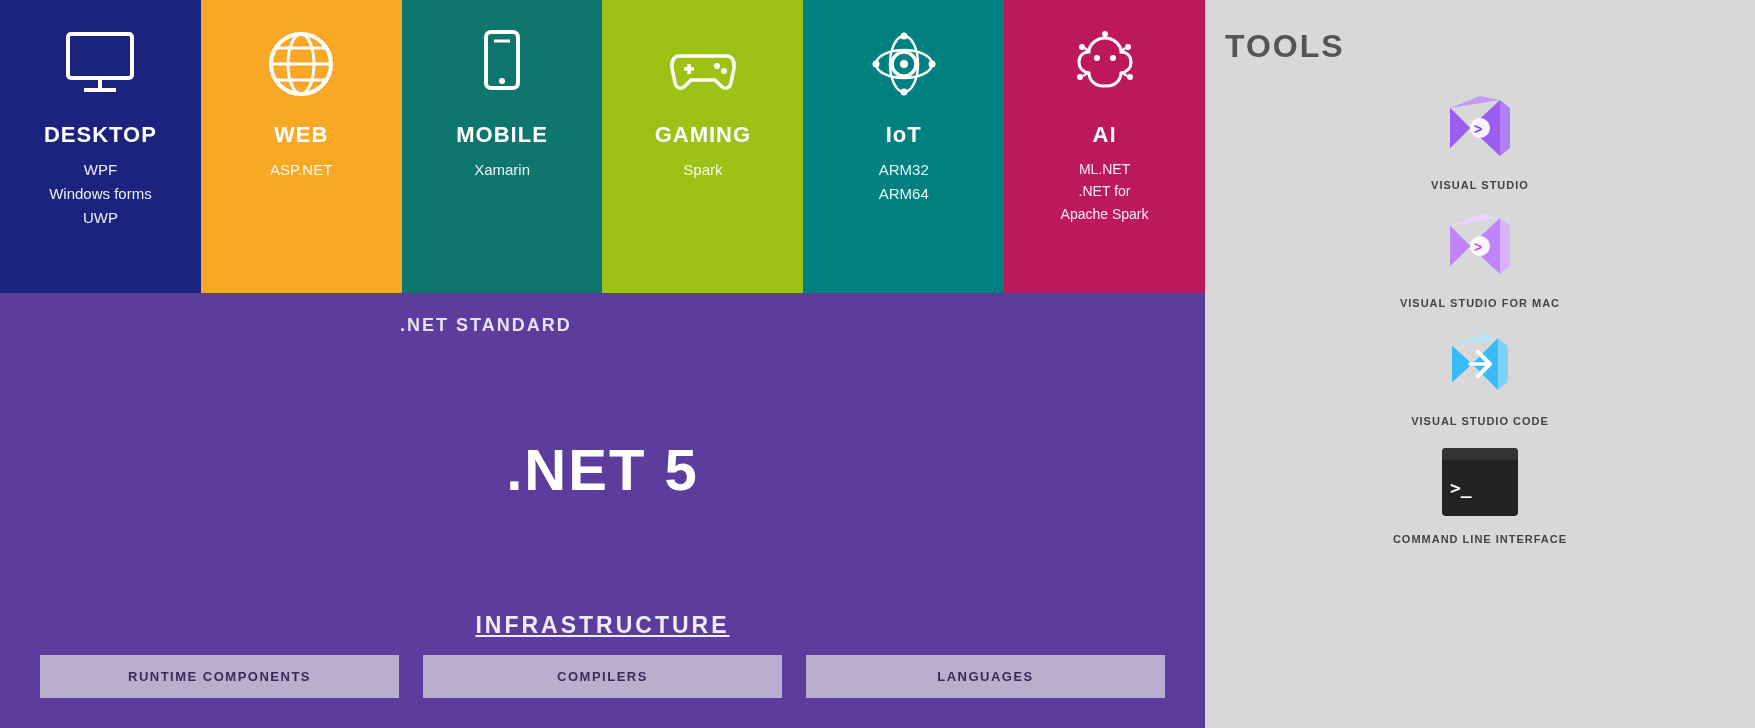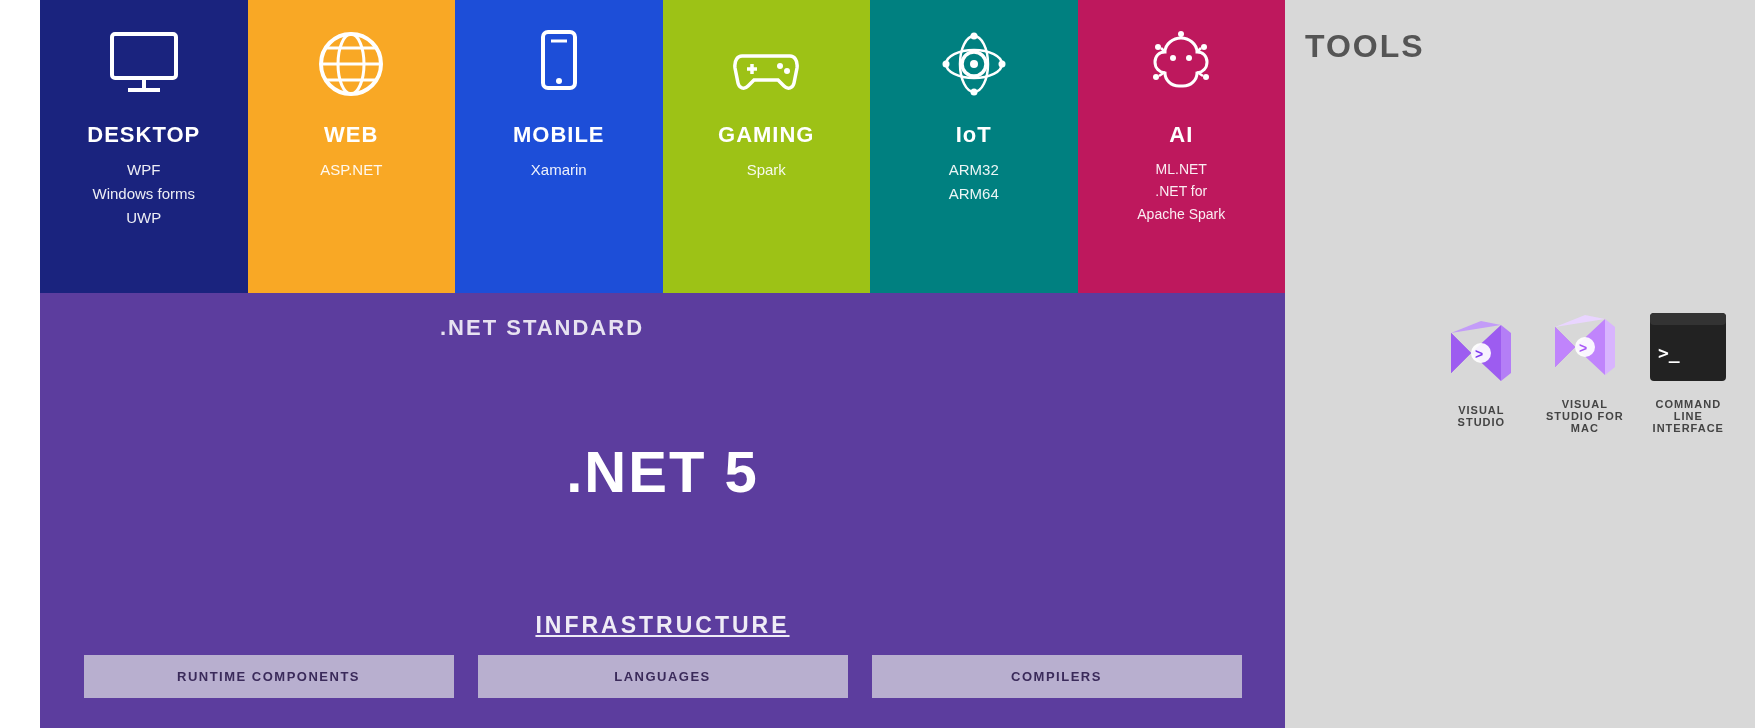--- a/index.html
+++ b/index.html
@@ -9,21 +9,20 @@
       font-family: 'Segoe UI', Arial, sans-serif;
       display: flex;
       overflow: hidden;
     }
 
     
     .main-area {
       flex: 1;
       display: flex;
       flex-direction: column;
-      margin-left: 40px;
     }
 
     
     .tiles-row {
       display: flex;
       height: 293px;
     }
 
     .tile {
       display: flex;
@@ -53,39 +52,39 @@
       font-size: 15px;
       font-weight: 400;
       text-align: center;
       line-height: 1.6;
       color: rgba(255,255,255,0.92);
     }
 
     .tile-desktop { background-color: #1a237e; }
     .tile-web { background-color: #f9a825; }
     .tile-cloud { background-color: #00b0d7; }
-    .tile-mobile { background-color: #1d4ed8; }
+    .tile-mobile { background-color: #0f766e; }
     .tile-gaming { background-color: #9dc216; }
     .tile-iot { background-color: #008080; }
     .tile-ai { background-color: #be185d; }
 
     
     .bottom-section {
       background-color: #5c3d9e;
       flex: 1;
       display: flex;
       flex-direction: column;
       align-items: center;
       justify-content: space-between;
       padding: 22px 40px 30px 40px;
     }
 
     .net-standard-label {
       color: rgba(255,255,255,0.85);
-      font-size: 22px;
+      font-size: 18px;
       font-weight: 600;
       letter-spacing: 2px;
       text-transform: uppercase;
       align-self: flex-start;
       margin-left: 360px;
     }
 
     .net5-label {
       color: white;
       font-size: 58px;
@@ -128,24 +127,24 @@
       letter-spacing: 1.5px;
       text-transform: uppercase;
       padding: 14px 30px;
       flex: 1;
       max-width: 370px;
       cursor: pointer;
     }
 
     
     .tools-sidebar {
-      width: 470px;
+      width: 550px;
       background-color: #d8d8d8;
       display: flex;
-      flex-direction: row;
+      flex-direction: column;
       align-items: center;
       padding: 28px 20px 20px 20px;
       gap: 10px;
     }
 
     .tools-title {
       font-size: 32px;
       font-weight: 700;
       color: #555;
       letter-spacing: 2px;
@@ -292,22 +291,22 @@
     </div>
   </div>
 
   <div class="bottom-section">
     <div class="net-standard-label">.NET STANDARD</div>
     <div class="net5-label">.NET 5</div>
     <div class="infrastructure-section">
       <div class="infrastructure-label">INFRASTRUCTURE</div>
       <div class="infra-buttons">
         <button class="infra-btn">RUNTIME COMPONENTS</button>
+        <button class="infra-btn">COMPILERS</button>
         <button class="infra-btn">LANGUAGES</button>
-        <button class="infra-btn">COMPILERS</button>
       </div>
     </div>
   </div>
 </div>
 
 <div class="tools-sidebar">
   <div class="tools-title">TOOLS</div>
 
   <div class="tool-item">
     <div class="tool-icon-wrap">
@@ -330,20 +329,34 @@
         <polygon points="10,20 30,40 60,12 60,68 30,40 10,60" fill="#c084fc"></polygon>
         <polygon points="60,12 70,20 70,60 60,68" fill="#d8b4fe"></polygon>
         <polygon points="10,20 40,8 60,12" fill="#e9d5ff"></polygon>
         <circle cx="40" cy="40" r="10" fill="white" opacity="0.92"></circle>
         <text x="34" y="46" font-size="14" font-weight="bold" fill="#a855f7" font-family="Arial">&gt;</text>
       </svg>
     </div>
     <div class="tool-label">VISUAL STUDIO FOR MAC</div>
   </div>
 
+  <div class="tool-item">
+    <div class="tool-icon-wrap">
+      <svg width="80" height="80" viewBox="0 0 80 80" xmlns="http://www.w3.org/2000/svg">
+
+        <polygon points="12,58 12,22 32,40" fill="#0ea5e9"></polygon>
+        <polygon points="12,22 32,40 58,14 58,66 32,40 12,58" fill="#38bdf8"></polygon>
+        <polygon points="58,14 68,22 68,58 58,66" fill="#7dd3fc"></polygon>
+        <polygon points="12,22 42,10 58,14" fill="#bae6fd"></polygon>
+        <path d="M 38 28 L 50 40 L 38 52" stroke="white" stroke-width="4" fill="none" stroke-linecap="round" stroke-linejoin="round"></path>
+        <line x1="30" y1="40" x2="50" y2="40" stroke="white" stroke-width="3.5" stroke-linecap="round"></line>
+      </svg>
+    </div>
+    <div class="tool-label">VISUAL STUDIO CODE</div>
+  </div>
 
   <div class="tool-item">
     <div class="tool-icon-wrap">
       <svg width="80" height="72" viewBox="0 0 80 72" xmlns="http://www.w3.org/2000/svg">
         <rect x="2" y="2" width="76" height="68" rx="4" ry="4" fill="#222222"></rect>
         <rect x="2" y="2" width="76" height="12" rx="4" ry="4" fill="#333333"></rect>
         <text x="10" y="48" font-size="18" font-weight="bold" fill="white" font-family="monospace">&gt;_</text>
       </svg>
     </div>
     <div class="tool-label">COMMAND LINE INTERFACE</div>

